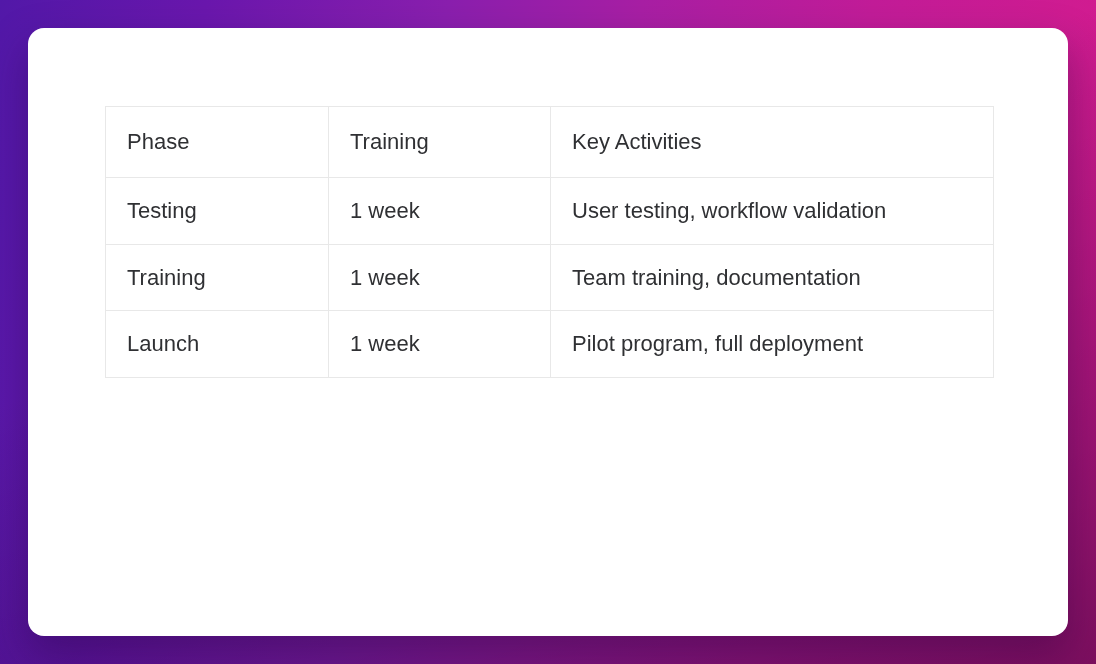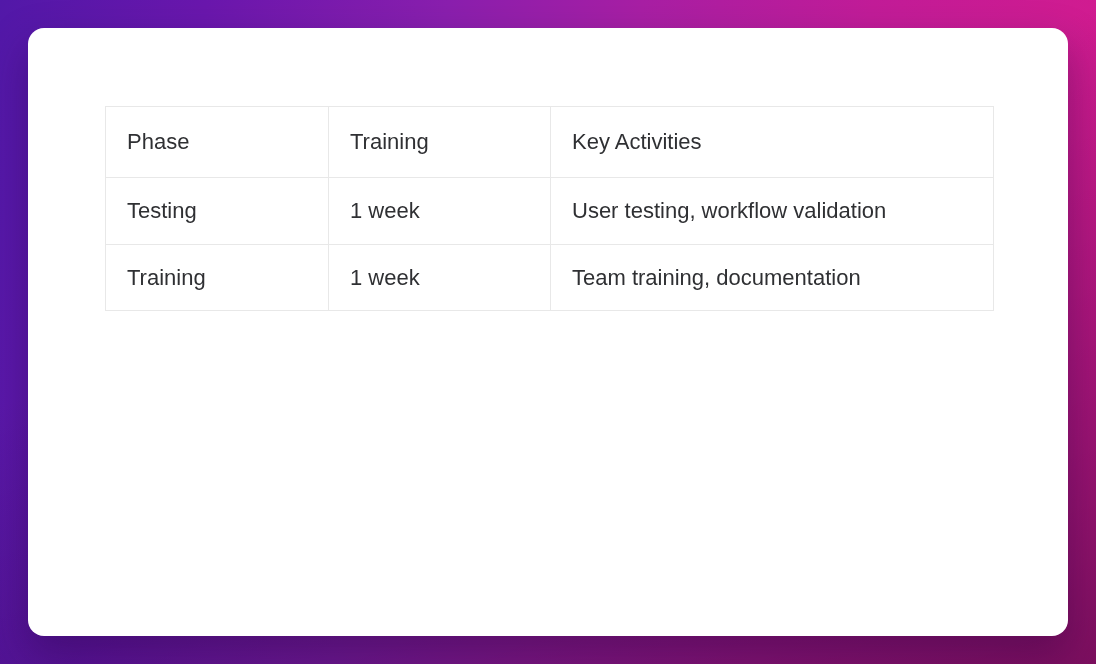--- a/index.html
+++ b/index.html
@@ -100,16 +100,21 @@
         <tr>
           <td>Testing</td>
           <td>1 week</td>
           <td>User testing, workflow validation</td>
         </tr>
         <tr>
           <td>Training</td>
           <td>1 week</td>
           <td>Team training, documentation</td>
         </tr>
+        <tr>
+          <td>Launch</td>
+          <td>1 week</td>
+          <td>Pilot program, full deployment</td>
+        </tr>
       </tbody>
     </table>
   </div>
 </div>
 
 </body></html>

